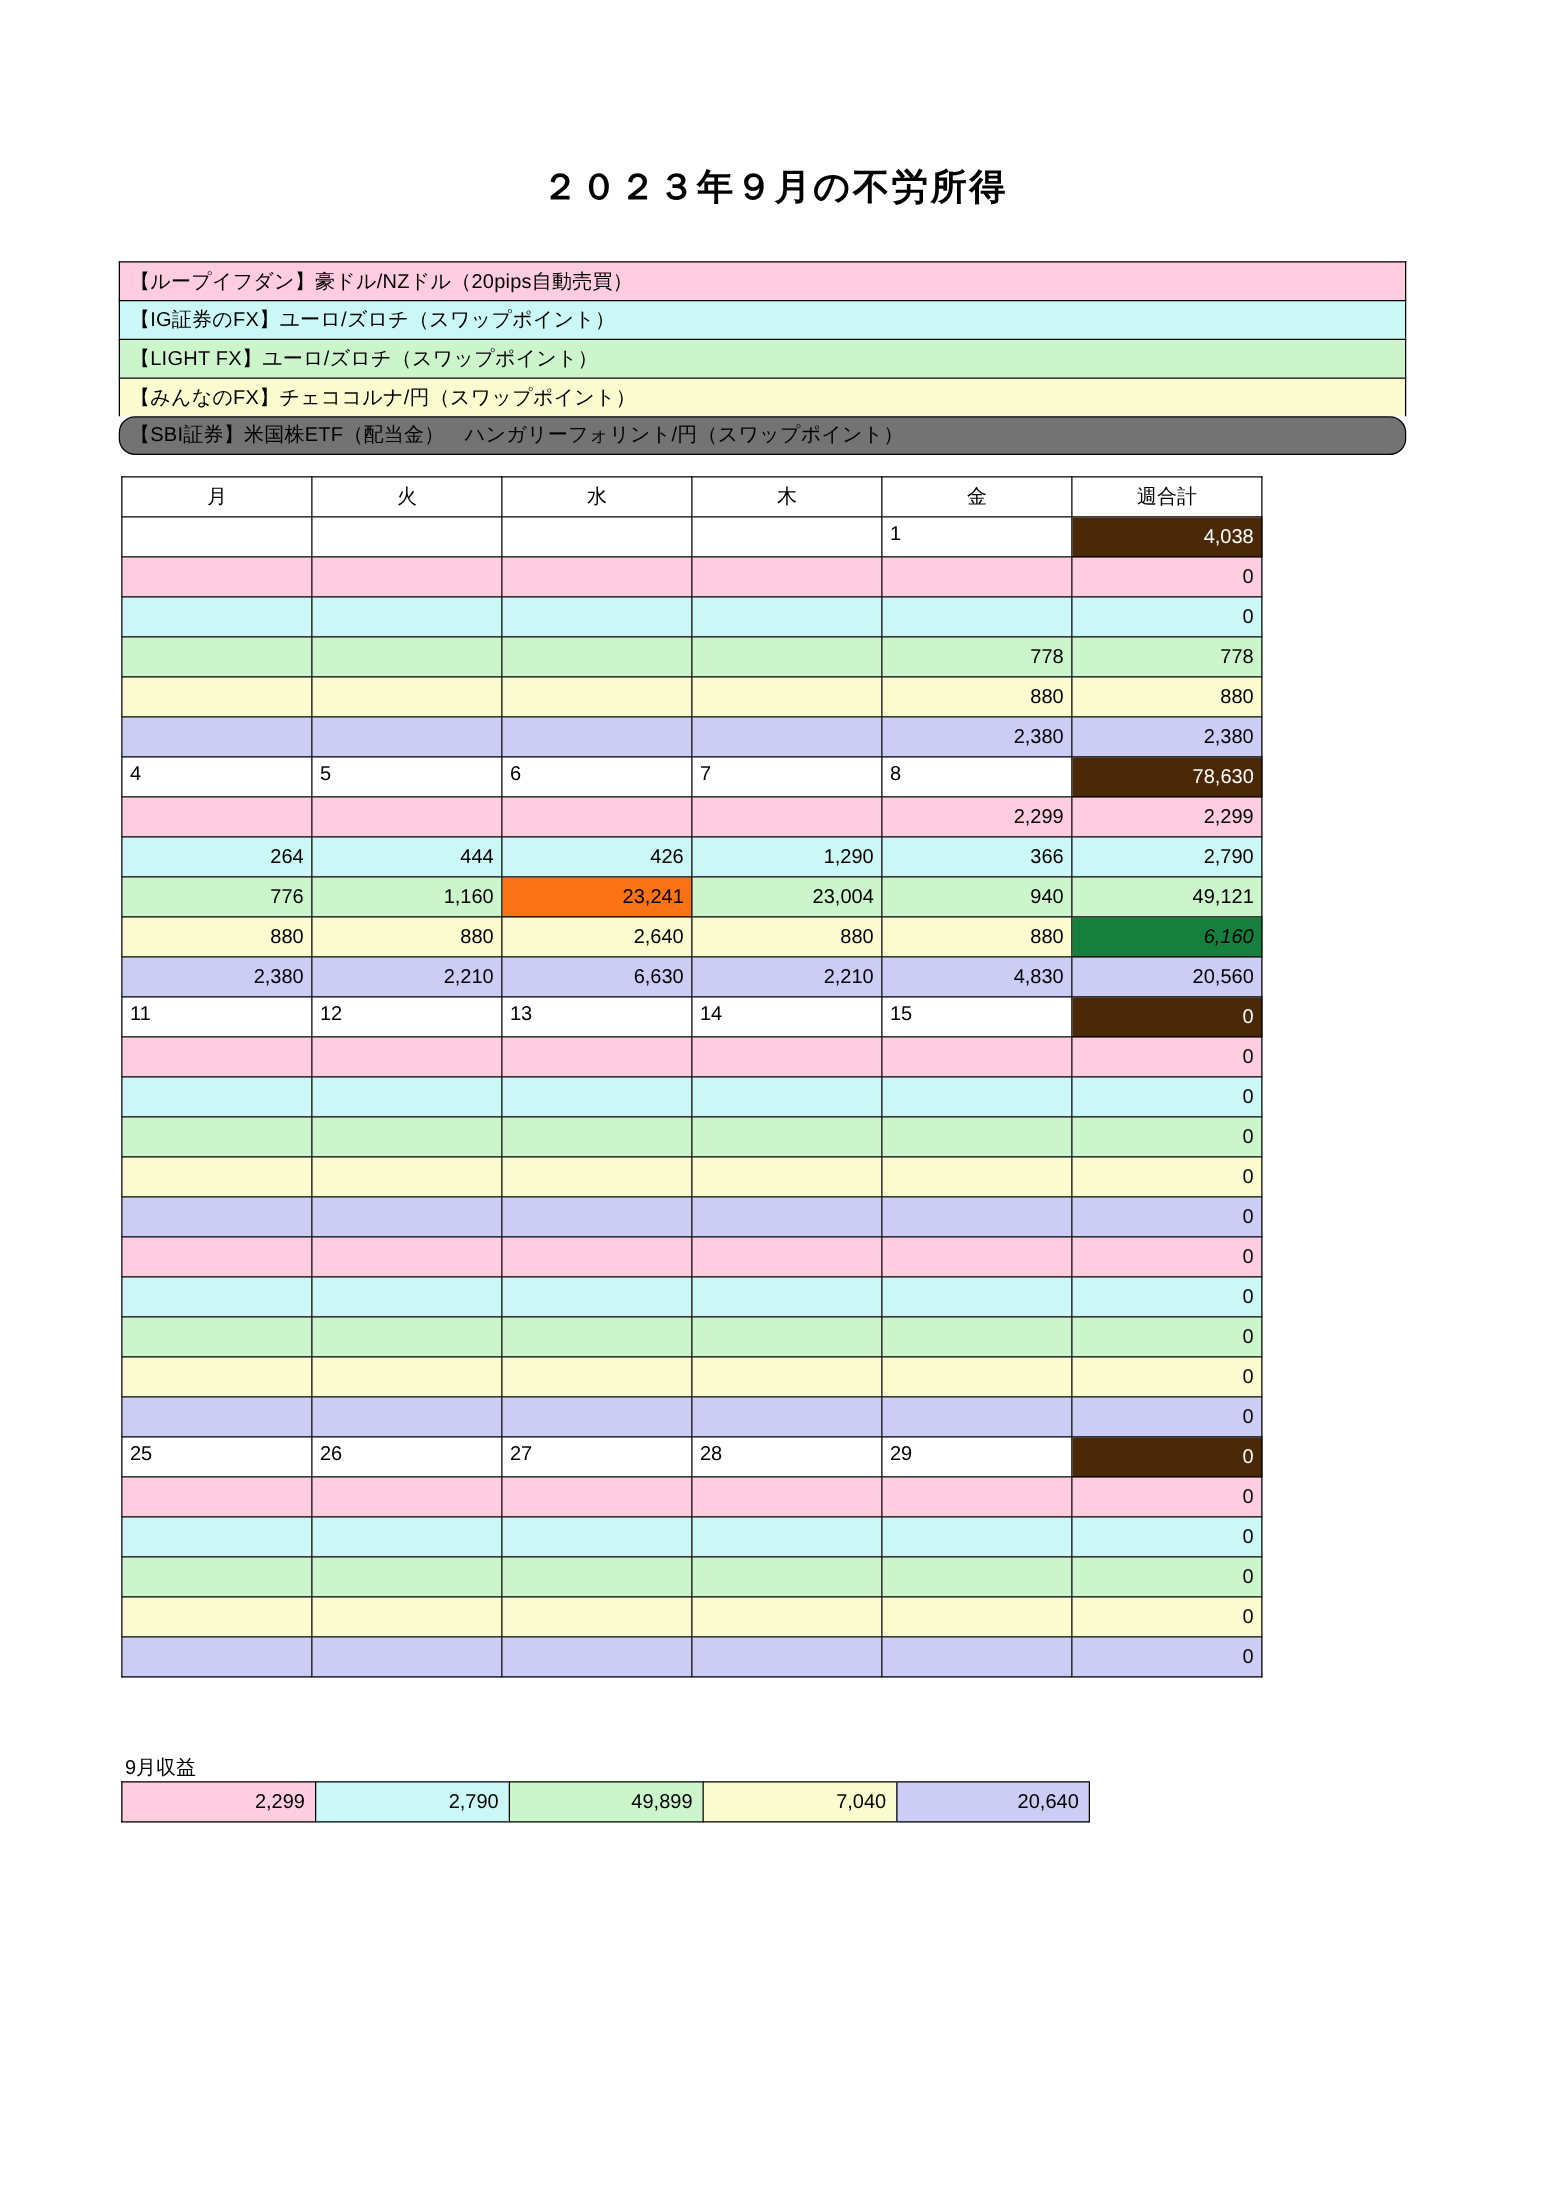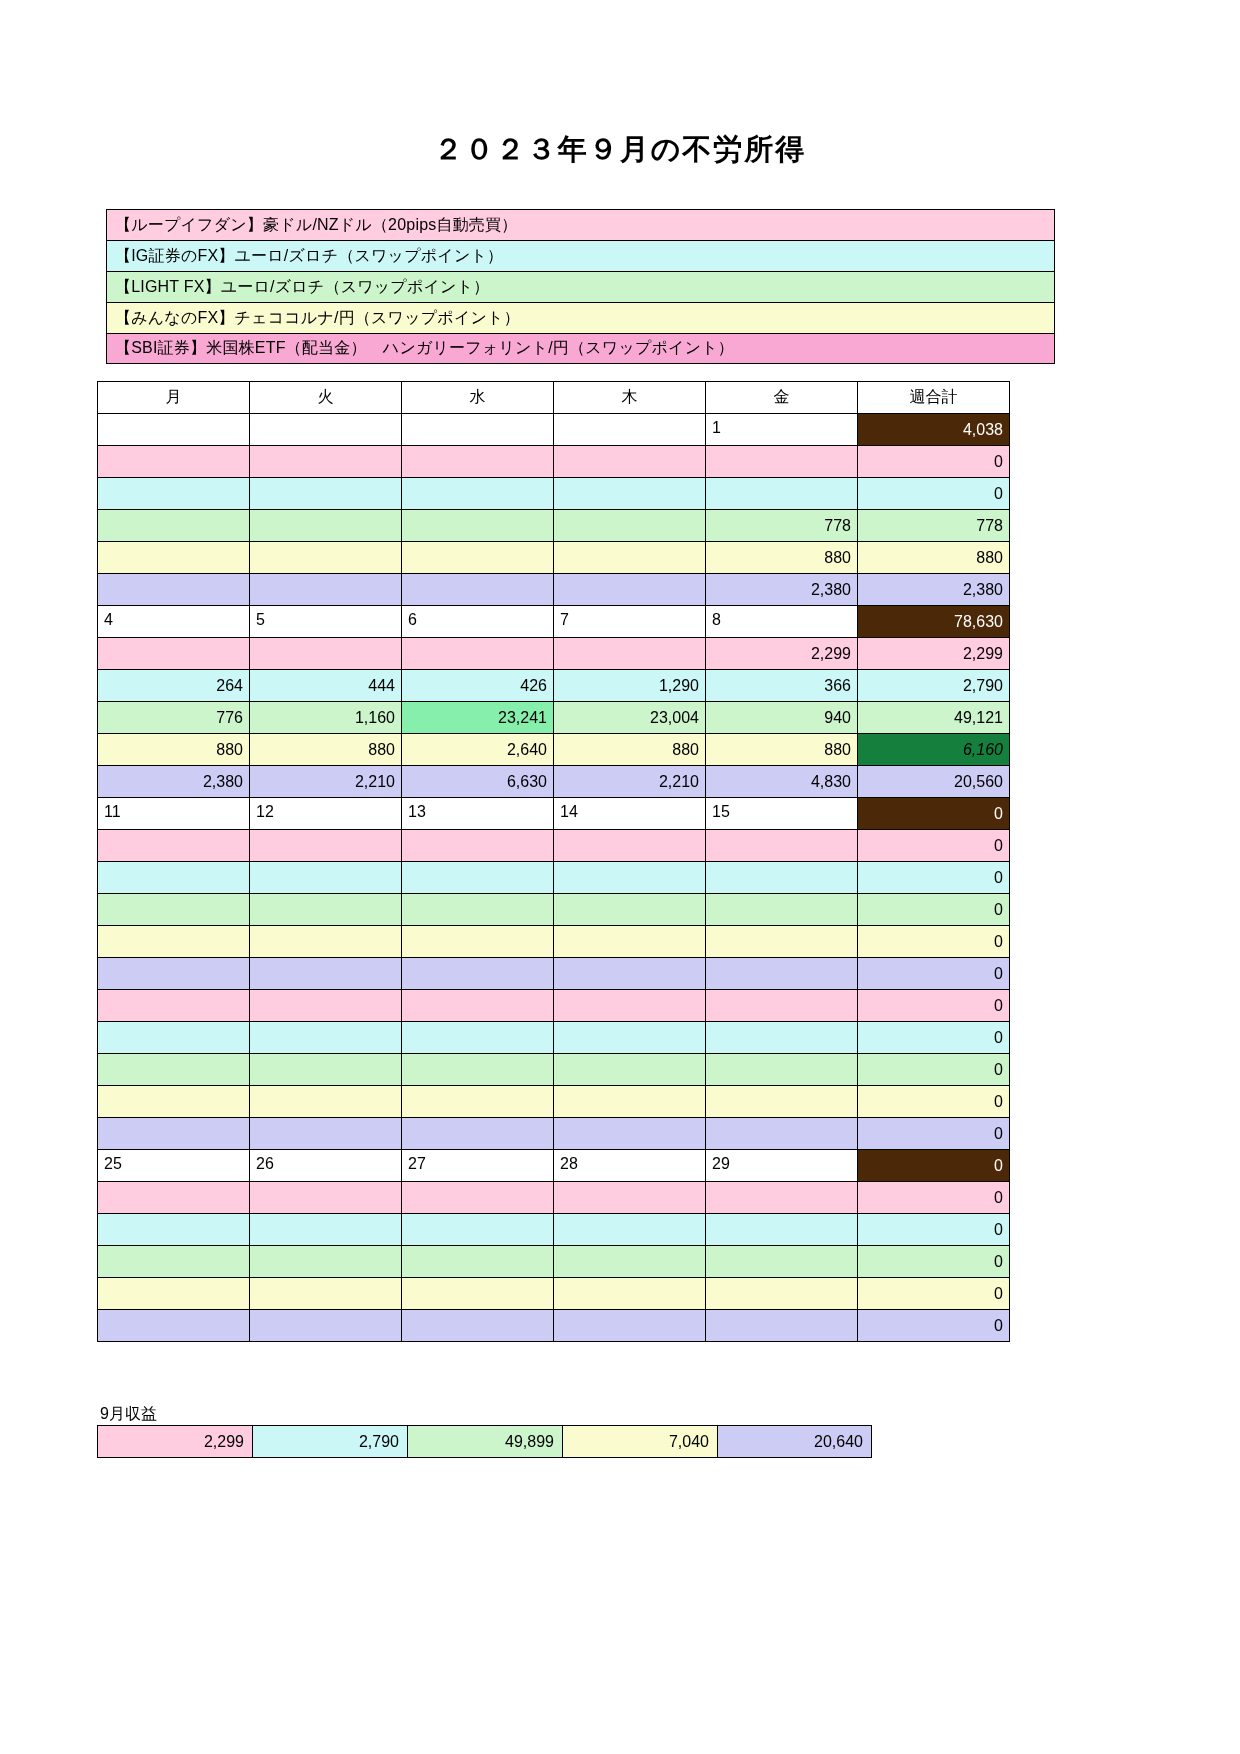--- a/index.html
+++ b/index.html
@@ -29,22 +29,22 @@
     text-align: center;
     font-size: 29px;
     font-weight: bold;
     letter-spacing: 2px;
   }
 
   
   .legend {
     position: absolute;
     top: 209px;
-    left: 106px;
-    width: 949px;
+    left: 95px;
+    width: 1030px;
   }
   .legend-row {
     height: 31px;
     border: 1px solid #000000;
     border-bottom: none;
     box-sizing: border-box;
     display: flex;
     align-items: center;
     padding-left: 8px;
     font-size: 16px;
@@ -132,21 +132,21 @@
 
 <div class="page">
 
   <div class="title">２０２３年９月の不労所得</div>
 
   <div class="legend">
       <div class="legend-row" style="background: rgb(255, 204, 224);">【ループイフダン】豪ドル/NZドル（20pips自動売買）</div>
       <div class="legend-row" style="background: rgb(204, 247, 247);">【IG証券のFX】ユーロ/ズロチ（スワップポイント）</div>
       <div class="legend-row" style="background: rgb(204, 245, 204);">【LIGHT FX】ユーロ/ズロチ（スワップポイント）</div>
       <div class="legend-row" style="background: rgb(251, 251, 208);">【みんなのFX】チェココルナ/円（スワップポイント）</div>
-      <div class="legend-row" style="background: #f9a8d4;">【SBI証券】米国株ETF（配当金）　ハンガリーフォリント/円（スワップポイント）</div>
+      <div class="legend-row" style="background: #737373; border-radius: 13px;">【SBI証券】米国株ETF（配当金）　ハンガリーフォリント/円（スワップポイント）</div>
     </div>
 
   <table class="main-table">
     <colgroup>
       <col class="col-day">
         <col class="col-day">
         <col class="col-day">
         <col class="col-day">
         <col class="col-day">
         <col class="col-week">
@@ -230,21 +230,21 @@
           <td class="num" style="background: rgb(204, 247, 247);">264</td>
           <td class="num" style="background: rgb(204, 247, 247);">444</td>
           <td class="num" style="background: rgb(204, 247, 247);">426</td>
           <td class="num" style="background: rgb(204, 247, 247);">1,290</td>
           <td class="num" style="background: rgb(204, 247, 247);">366</td>
           <td class="num" style="background: rgb(204, 247, 247);">2,790</td>
         </tr>
         <tr>
           <td class="num" style="background: rgb(204, 245, 204);">776</td>
           <td class="num" style="background: rgb(204, 245, 204);">1,160</td>
-          <td class="num" style="background: #86efac; text-align: right;">23,241</td>
+          <td class="num" style="background: #f97316; text-align: right;">23,241</td>
           <td class="num" style="background: rgb(204, 245, 204);">23,004</td>
           <td class="num" style="background: rgb(204, 245, 204);">940</td>
           <td class="num" style="background: rgb(204, 245, 204);">49,121</td>
         </tr>
         <tr>
           <td class="num" style="background: rgb(251, 251, 208);">880</td>
           <td class="num" style="background: rgb(251, 251, 208);">880</td>
           <td class="num" style="background: rgb(251, 251, 208);">2,640</td>
           <td class="num" style="background: rgb(251, 251, 208);">880</td>
           <td class="num" style="background: rgb(251, 251, 208);">880</td>

